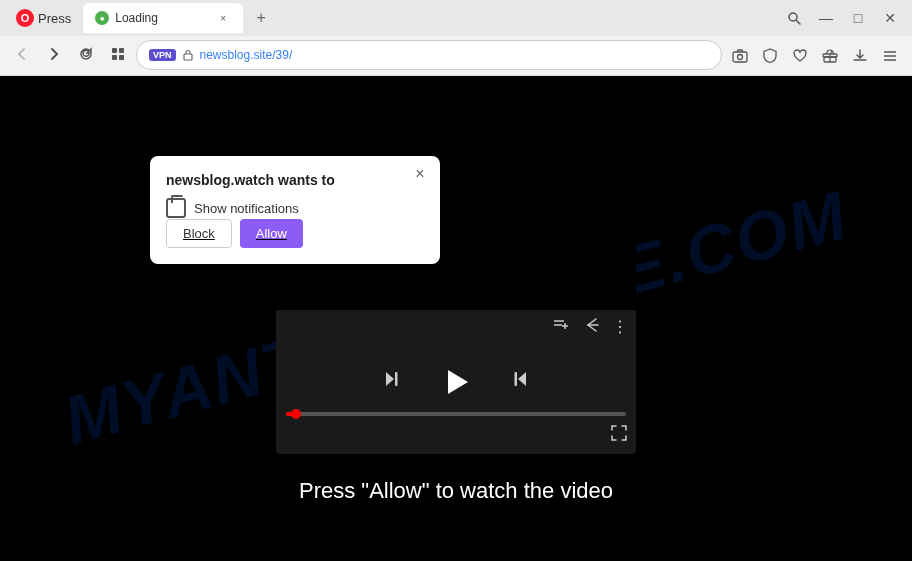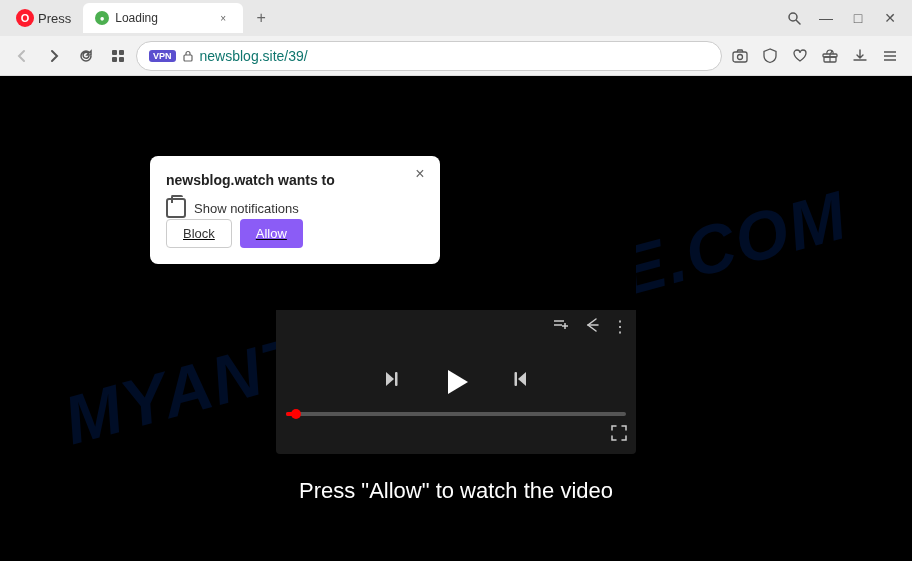--- a/index.html
+++ b/index.html
@@ -47,39 +47,39 @@
       display: flex; align-items: center; gap: 4px;
     }
     .icon-btn {
       width: 28px; height: 28px; border-radius: 4px;
       display: flex; align-items: center; justify-content: center;
       cursor: pointer; color: #555; font-size: 14px; background: transparent; border: none;
     }
 
     
     .address-bar {
-      display: flex; align-items: center; height: 40px;
+      display: flex; height: 40px;
       background: #f2f2f2; padding: 4px 8px; gap: 4px; border-bottom: 1px solid #ddd;
     }
     .nav-btn {
       width: 28px; height: 28px; border-radius: 4px;
       display: flex; align-items: center; justify-content: center;
       cursor: pointer; color: #555; font-size: 14px; background: transparent; border: none;
     }
     .nav-btn.disabled { color: #bbb; cursor: default; }
     .url-bar {
       flex: 1; display: flex; align-items: center;
       background: #fff; border: 1px solid #ccc; border-radius: 20px;
       padding: 0 12px; height: 30px; gap: 6px; cursor: text;
     }
     .vpn-badge {
       background: #5b4fcf; color: white; font-size: 9px; font-weight: bold;
       padding: 1px 4px; border-radius: 3px; flex-shrink: 0;
     }
-    .url-text { font-size: 14px; color: #0f766e; flex: 1; }
+    .url-text { font-size: 12px; color: #3b82f6; flex: 1; }
     .address-bar-right {
       display: flex; align-items: center; gap: 2px;
     }
 
     
     .page-content {
       width: 912px; height: 481px; background: #000;
       display: flex; flex-direction: column; align-items: center;
       justify-content: center; position: relative; overflow: hidden;
     }

